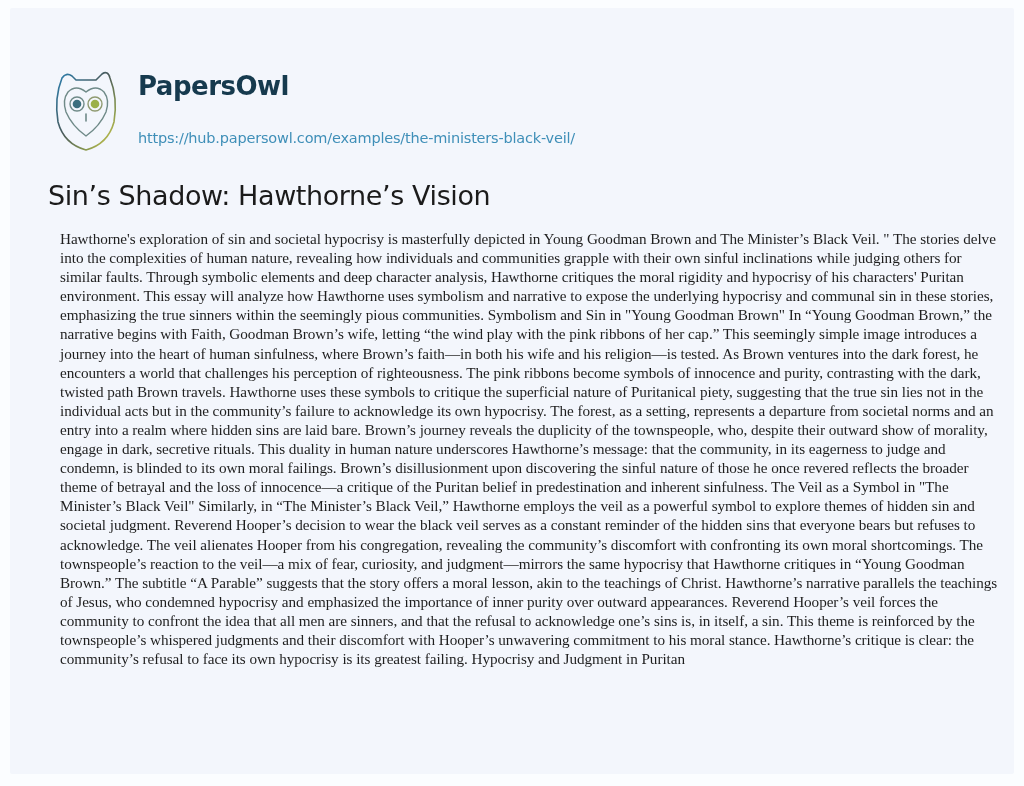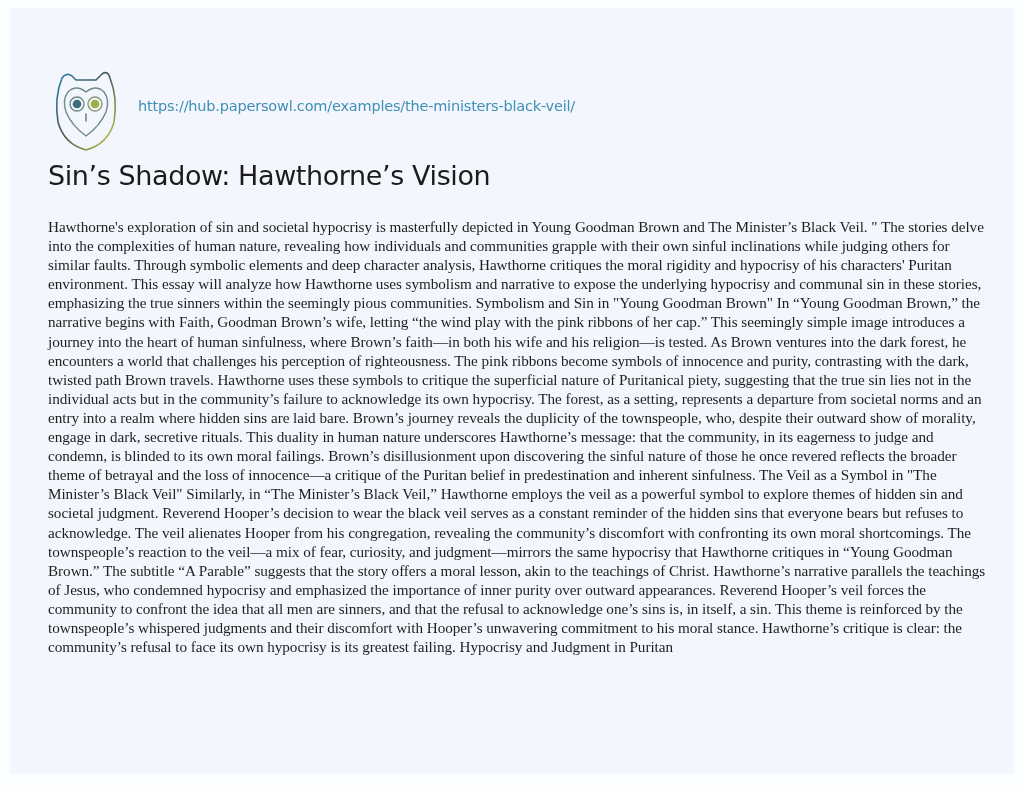--- a/index.html
+++ b/index.html
@@ -49,35 +49,35 @@
       font-family: "DejaVu Sans", sans-serif;
       font-size: 14.5px;
       color: #3f8fb8;
       margin-top: 28px;
       text-decoration: none;
       letter-spacing: -0.2px;
     }
     .title {
       position: absolute;
       left: 48px;
-      top: 156px;
+      top: 176px;
       margin: 0;
       font-family: "DejaVu Sans", sans-serif;
       font-weight: normal;
       font-size: 27px;
       color: #1b1b1b;
       letter-spacing: -0.4px;
       line-height: 40px;
     }
     .body-text {
       position: absolute;
       left: 48px;
       top: 217px;
       width: 940px;
-      margin: 0;
+      margin: 12px;
       font-family: "Liberation Serif", serif;
       font-size: 15.2px;
       line-height: 19.1px;
       color: #1e1e1e;
       letter-spacing: -0.05px;
     }
   </style>
 </head>
 <body>
 
@@ -96,19 +96,20 @@
     </defs>
     <path d="M14 14 Q18 8 24 12 L28 16 L48 16 L54 10 Q60 6 62 14 Q70 34 66 58 Q60 80 38 86 Q16 80 10 58 Q6 34 14 14 Z" fill="none" stroke="url(#owlGrad)" stroke-width="1.6"></path>
     <path d="M38 28 Q28 20 20 28 Q14 36 18 48 Q24 62 38 72 Q52 62 58 48 Q62 36 56 28 Q48 20 38 28 Z" fill="none" stroke="#6f8a88" stroke-width="1.4"></path>
     <circle cx="29" cy="40" r="7" fill="none" stroke="#6f8a88" stroke-width="1.4"></circle>
     <circle cx="29" cy="40" r="4.3" fill="#3c6e7e"></circle>
     <circle cx="47" cy="40" r="7" fill="none" stroke="#8f9a70" stroke-width="1.4"></circle>
     <circle cx="47" cy="40" r="4.3" fill="#9bb04a"></circle>
     <path d="M38 50 L38 57" stroke="#6f8a88" stroke-width="1.6" stroke-linecap="round"></path>
   </svg>
   <div class="brand">
+    <span class="brand-name">PapersOwl</span>
     <a class="brand-url">https://hub.papersowl.com/examples/the-ministers-black-veil/</a>
   </div>
 </div>
 
 <h1 class="title">Sin’s Shadow: Hawthorne’s Vision</h1>
 
 <p class="body-text">Hawthorne's exploration of sin and societal hypocrisy is masterfully depicted in Young Goodman Brown and The Minister’s Black Veil. " The stories delve into the complexities of human nature, revealing how individuals and communities grapple with their own sinful inclinations while judging others for similar faults. Through symbolic elements and deep character analysis, Hawthorne critiques the moral rigidity and hypocrisy of his characters' Puritan environment. This essay will analyze how Hawthorne uses symbolism and narrative to expose the underlying hypocrisy and communal sin in these stories, emphasizing the true sinners within the seemingly pious communities. Symbolism and Sin in "Young Goodman Brown" In “Young Goodman Brown,” the narrative begins with Faith, Goodman Brown’s wife, letting “the wind play with the pink ribbons of her cap.” This seemingly simple image introduces a journey into the heart of human sinfulness, where Brown’s faith—in both his wife and his religion—is tested. As Brown ventures into the dark forest, he encounters a world that challenges his perception of righteousness. The pink ribbons become symbols of innocence and purity, contrasting with the dark, twisted path Brown travels. Hawthorne uses these symbols to critique the superficial nature of Puritanical piety, suggesting that the true sin lies not in the individual acts but in the community’s failure to acknowledge its own hypocrisy. The forest, as a setting, represents a departure from societal norms and an entry into a realm where hidden sins are laid bare. Brown’s journey reveals the duplicity of the townspeople, who, despite their outward show of morality, engage in dark, secretive rituals. This duality in human nature underscores Hawthorne’s message: that the community, in its eagerness to judge and condemn, is blinded to its own moral failings. Brown’s disillusionment upon discovering the sinful nature of those he once revered reflects the broader theme of betrayal and the loss of innocence—a critique of the Puritan belief in predestination and inherent sinfulness. The Veil as a Symbol in "The Minister’s Black Veil" Similarly, in “The Minister’s Black Veil,” Hawthorne employs the veil as a powerful symbol to explore themes of hidden sin and societal judgment. Reverend Hooper’s decision to wear the black veil serves as a constant reminder of the hidden sins that everyone bears but refuses to acknowledge. The veil alienates Hooper from his congregation, revealing the community’s discomfort with confronting its own moral shortcomings. The townspeople’s reaction to the veil—a mix of fear, curiosity, and judgment—mirrors the same hypocrisy that Hawthorne critiques in “Young Goodman Brown.” The subtitle “A Parable” suggests that the story offers a moral lesson, akin to the teachings of Christ. Hawthorne’s narrative parallels the teachings of Jesus, who condemned hypocrisy and emphasized the importance of inner purity over outward appearances. Reverend Hooper’s veil forces the community to confront the idea that all men are sinners, and that the refusal to acknowledge one’s sins is, in itself, a sin. This theme is reinforced by the townspeople’s whispered judgments and their discomfort with Hooper’s unwavering commitment to his moral stance. Hawthorne’s critique is clear: the community’s refusal to face its own hypocrisy is its greatest failing. Hypocrisy and Judgment in Puritan</p>
 
 </body></html>

